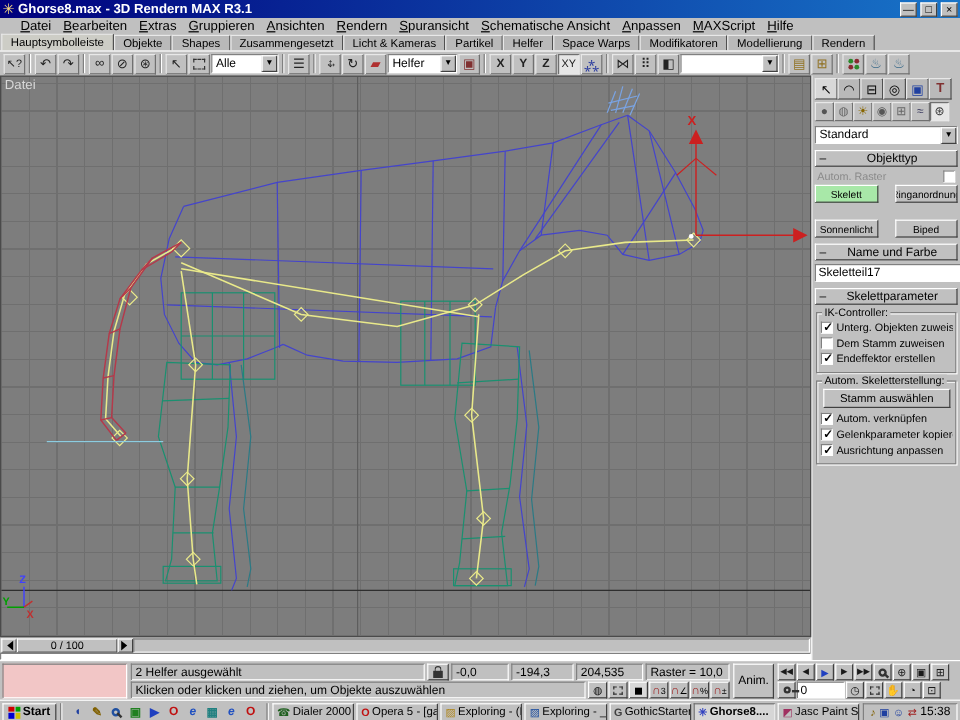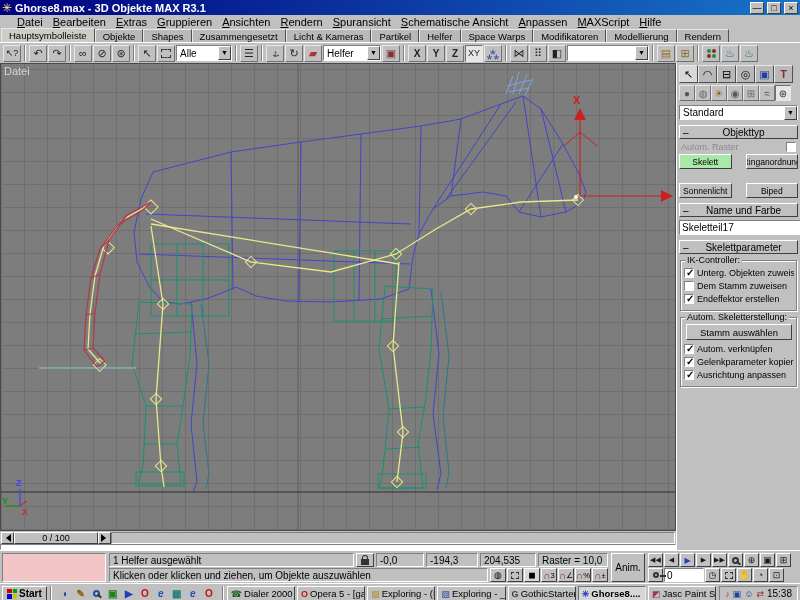--- a/index.html
+++ b/index.html
@@ -127,21 +127,21 @@
   .tray { height:16px; display:flex; align-items:center; gap:3px; padding:0 5px; flex:none; font-size:10px; border:1px solid; border-color:#808080 #fff #fff #808080; }
   .tray .tico { font-size:9px; }
 </style>
 </head>
 <body>
 
 <div class="screen">
 
   <div class="titlebar">
     <span class="logo">✳</span>
-    <span class="ttl">Ghorse8.max - 3D Objekte MAX R3.1</span>
+    <span class="ttl">Ghorse8.max - 3D Rendern MAX R3.1</span>
     <span class="winbtn r">—</span>
     <span class="winbtn r">□</span>
     <span class="winbtn r">×</span>
   </div>
 
   <div class="menubar">
     <span class="menu-item">Datei</span>
     <span class="menu-item">Bearbeiten</span>
     <span class="menu-item">Extras</span>
     <span class="menu-item">Gruppieren</span>
@@ -444,21 +444,21 @@
           <span class="cb-label">Ausrichtung anpassen</span>
         </div>
       </div>
     </div>
   </div>
 
   <div class="statusbar">
     <div class="mini-listener"></div>
     <div class="smid">
       <div class="srow">
-        <span class="sfield s grow">1 Helfer ausgewählt</span>
+        <span class="sfield s grow">2 Helfer ausgewählt</span>
         <span class="lockbtn r">
             <i class="padlock"></i>
           </span>
         <span class="sfield s" style="width:48px;">-0,0</span>
         <span class="sfield s" style="width:52px;">-194,3</span>
         <span class="sfield s" style="width:56px;">204,535</span>
         <span class="sfield s" style="width:70px;">Raster = 10,0</span>
       </div>
       <div class="srow">
         <span class="sfield s grow">Klicken oder klicken und ziehen, um Objekte auszuwählen</span>

